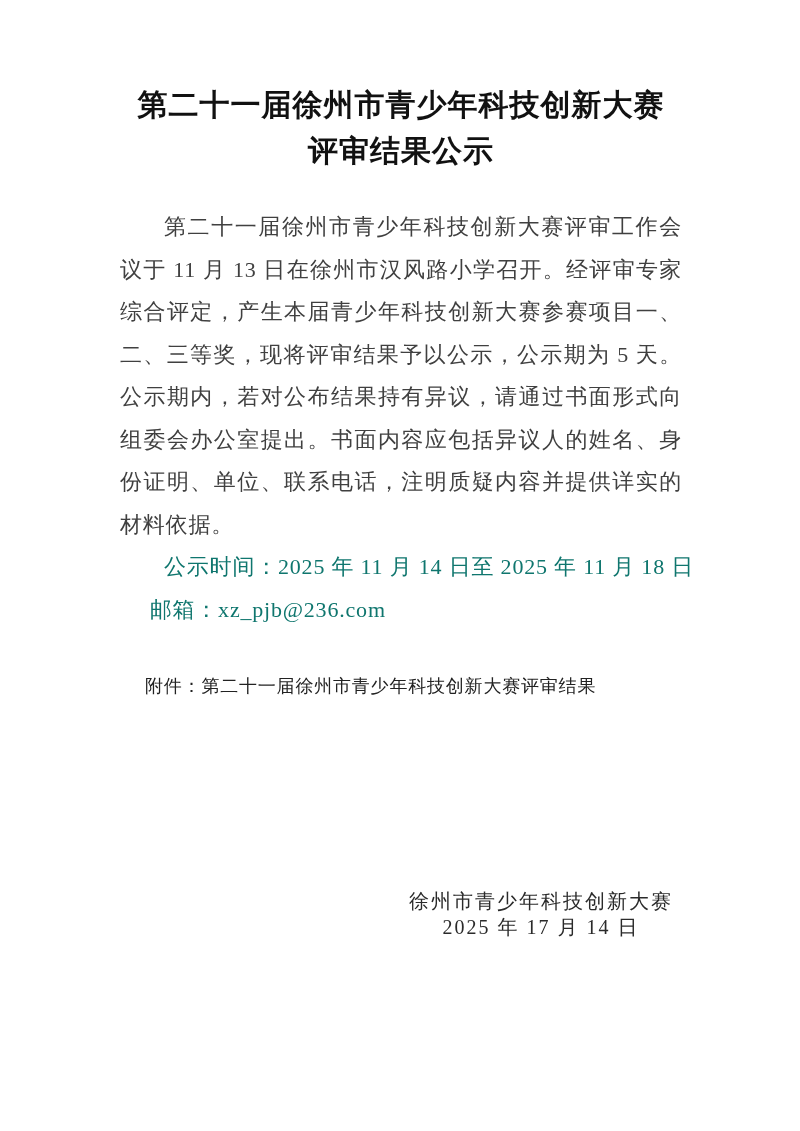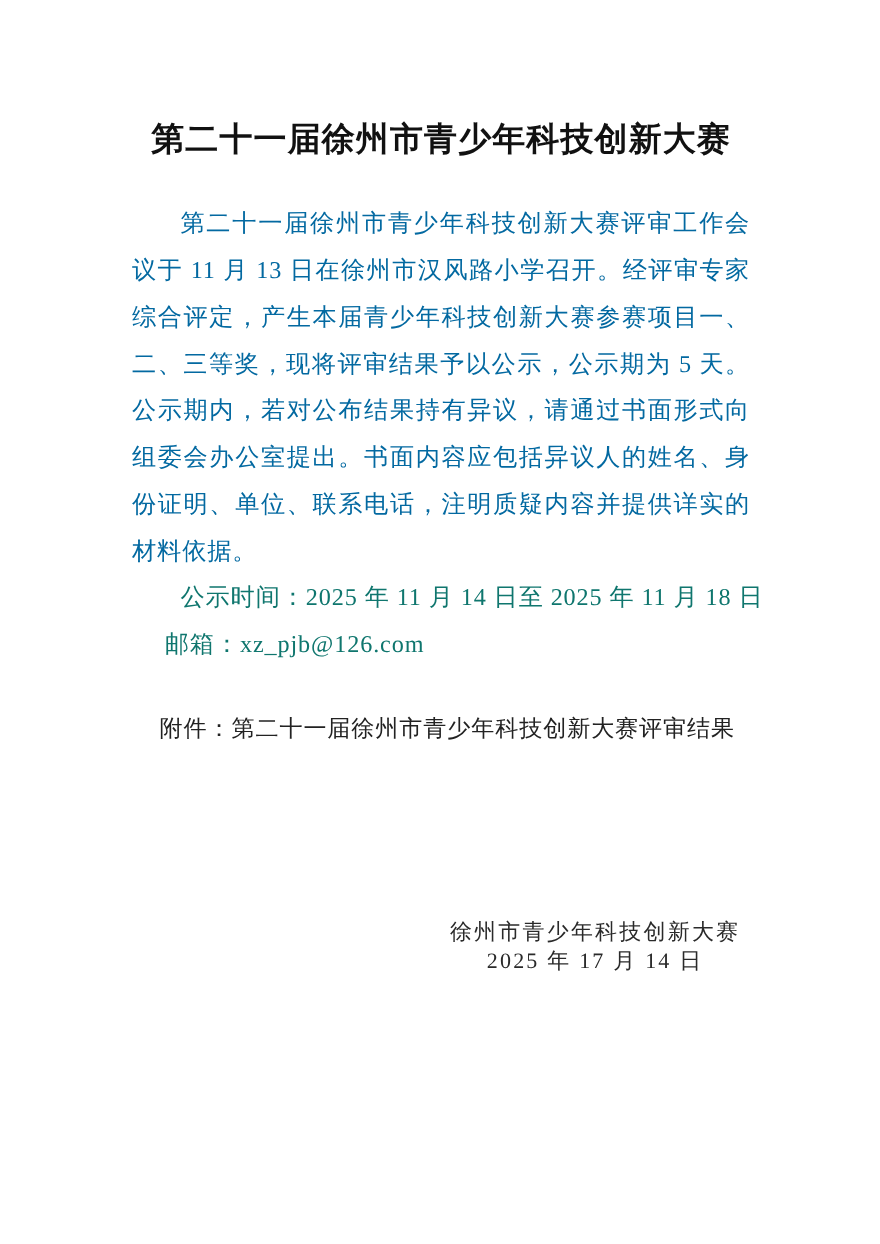--- a/index.html
+++ b/index.html
@@ -10,94 +10,95 @@
     position: relative;
     width: 800px;
     height: 1131px;
     background: #ffffff;
     color: #1e1e1e;
     overflow: hidden;
     margin: 0 auto;
   }
 
   .content {
-    padding: 104px 118px 0 120px; 
+    padding: 82px 118px 0 120px; 
   }
 
   .doc-title {
     text-align: center;
     font-size: 30px;
     font-weight: 700;
     line-height: 46px;
     letter-spacing: 1px;
     color: #111111;
   }
   .doc-title .title-line { display: block; }
 
   .doc-body {
     margin-top: 32px;
     font-size: 22px;
     line-height: 42.5px;
     letter-spacing: 0.8px;
     text-align: justify;
     text-indent: 2em;
-    color: #0369a1;
+    color: #404040;
   }
 
   .info-line {
     font-size: 22px;
     line-height: 42.5px;
     letter-spacing: 0.8px;
     text-indent: 2em;
     color: #0f766e;
     white-space: nowrap;
   }
   .info-line.email-line {
     text-indent: 1.35em; 
   }
 
   .attachment-line {
     margin-top: 34px;
-    font-size: 21px;
+    font-size: 18px;
     line-height: 42.5px;
     letter-spacing: 0.8px;
     text-indent: 25px;
     color: #222222;
     white-space: nowrap;
   }
 
   .signature-block {
     position: absolute;
-    top: 836px;
+    top: 889px;
     right: 127px;
     text-align: center;
     font-size: 20px;
     line-height: 25.5px;
     letter-spacing: 2px;
     color: #2a2a2a;
     white-space: nowrap;
   }
 </style>
 </head>
 <body>
 
 <div class="page">
   <div class="content">
 
     <h1 class="doc-title">
       <span class="title-line">第二十一届徐州市青少年科技创新大赛</span>
+      <span class="title-line">评审结果公示</span>
     </h1>
 
     <p class="doc-body">第二十一届徐州市青少年科技创新大赛评审工作会议于 11 月 13 日在徐州市汉风路小学召开。经评审专家综合评定，产生本届青少年科技创新大赛参赛项目一、二、三等奖，现将评审结果予以公示，公示期为 5 天。公示期内，若对公布结果持有异议，请通过书面形式向组委会办公室提出。书面内容应包括异议人的姓名、身份证明、单位、联系电话，注明质疑内容并提供详实的材料依据。</p>
 
     <p class="info-line">公示时间：2025 年 11 月 14 日至 2025 年 11 月 18 日</p>
 
 
 
-    <p class="info-line email-line">邮箱：xz_pjb@126.com</p>
+    <p class="info-line email-line">邮箱：xz_pjb@236.com</p>
 
     <p class="attachment-line">附件：第二十一届徐州市青少年科技创新大赛评审结果</p>
 
   </div>
 
   <div class="signature-block">
     <div>徐州市青少年科技创新大赛</div>
     <div>2025 年 17 月 14 日</div>
   </div>
 </div>

